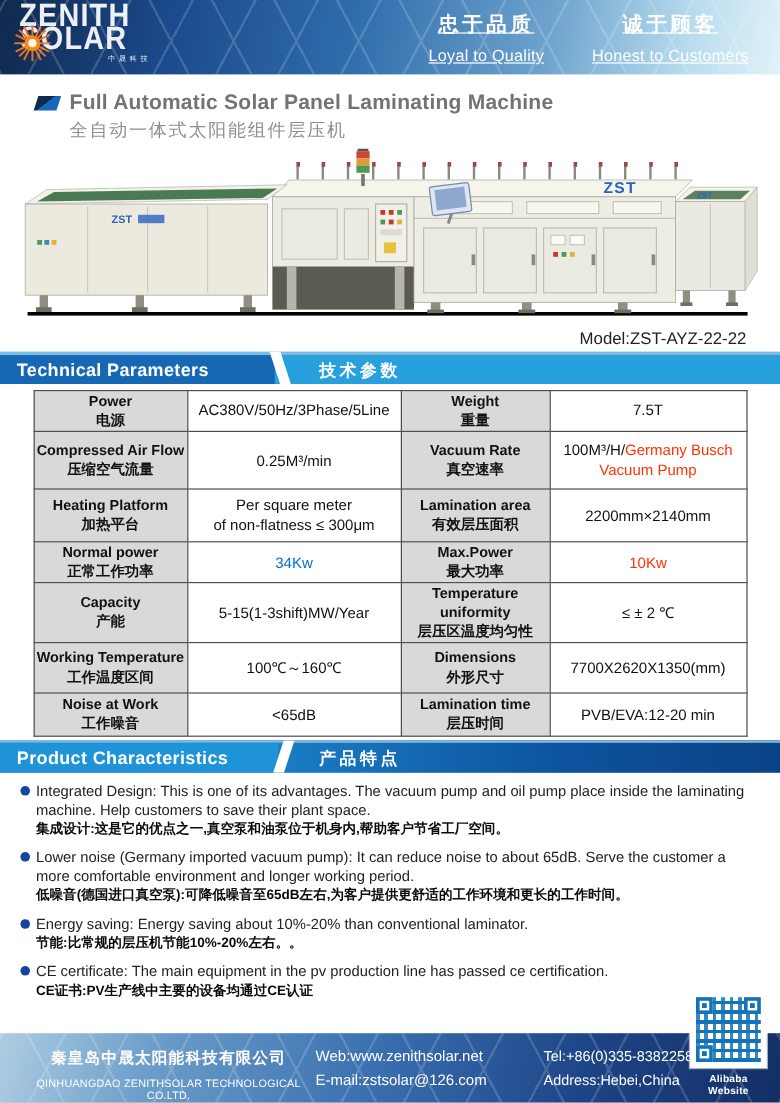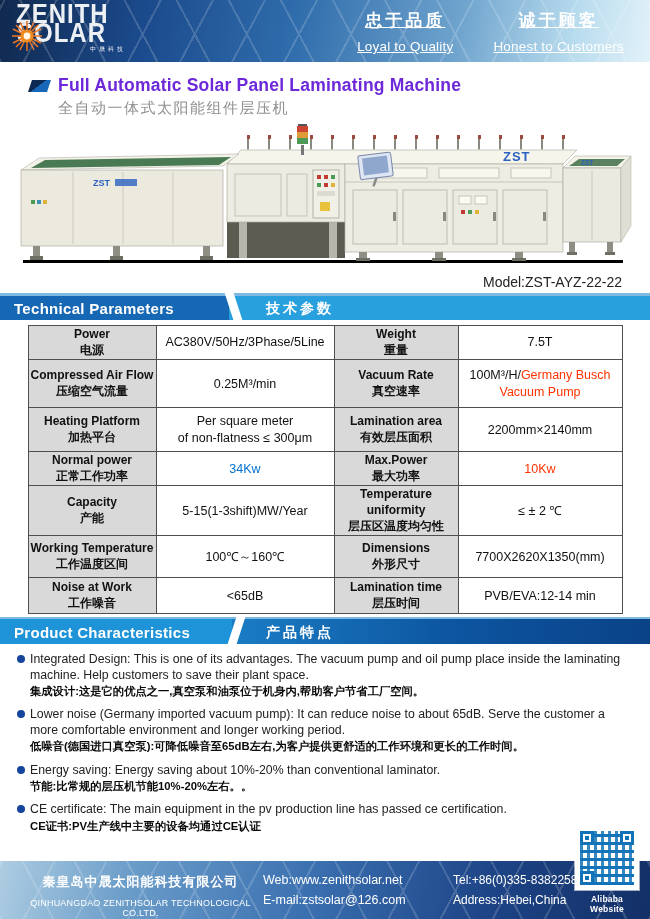--- a/index.html
+++ b/index.html
@@ -31,21 +31,21 @@
   .logo-sub { font-size:6px; letter-spacing:3px; color:rgba(255,255,255,.9); text-align:right; margin-top:3px; }
   .slogans { position:absolute; right:26px; top:9px; display:flex; gap:40px; color:#fff; text-align:center;text-decoration:underline; }
   .slogan-zh { font-size:17px; font-weight:bold; letter-spacing:3px; }
   .slogan-en { font-size:13.5px; margin-top:7px; letter-spacing:.2px; }
 
   
   .title-block { margin:13px 0 0 30px; }
   .title-row { display:flex; align-items:center; gap:9px; }
   .title-icon { width:19px; height:12px; transform:skewX(-18deg);
     background:linear-gradient(135deg,#0d2b52 0 46%,#1768b8 46% 100%); }
-  .title-en { font-size:17.5px; font-weight:bold; color:#6d28d9; letter-spacing:.2px; }
+  .title-en { font-size:17.5px; font-weight:bold; color:#737373; letter-spacing:.2px; }
   .title-zh { margin:3px 0 0 28px; font-size:15px; color:#8f8f8f; letter-spacing:1.5px; }
 
   
   .machine-fig { margin:6px 0 0 15px; width:620px; height:148px; }
   .machine-fig svg { display:block; }
 
   .model-line { text-align:right; padding-right:28px; font-size:14px; color:#222; margin-top:2px; }
 
   
   .sb { position:relative; height:27px; margin-top:3px; overflow:hidden; }
@@ -352,21 +352,21 @@
       <tr class="r6">
         <td class="lab">
             <span class="ln">Noise at Work</span>
             <span class="ln zh">工作噪音</span>
           </td>
         <td class="val">&lt;65dB</td>
         <td class="lab">
             <span class="ln">Lamination time</span>
             <span class="ln zh">层压时间</span>
           </td>
-        <td class="val">PVB/EVA:12-14 min</td>
+        <td class="val">PVB/EVA:12-20 min</td>
       </tr>
     </tbody>
   </table>
 
   <div class="sb prod">
     <span class="sb-leftbg"></span>
     <span class="sb-div"></span>
     <span class="sb-en">Product Characteristics</span>
     <span class="sb-zh">产品特点</span>
   </div>

